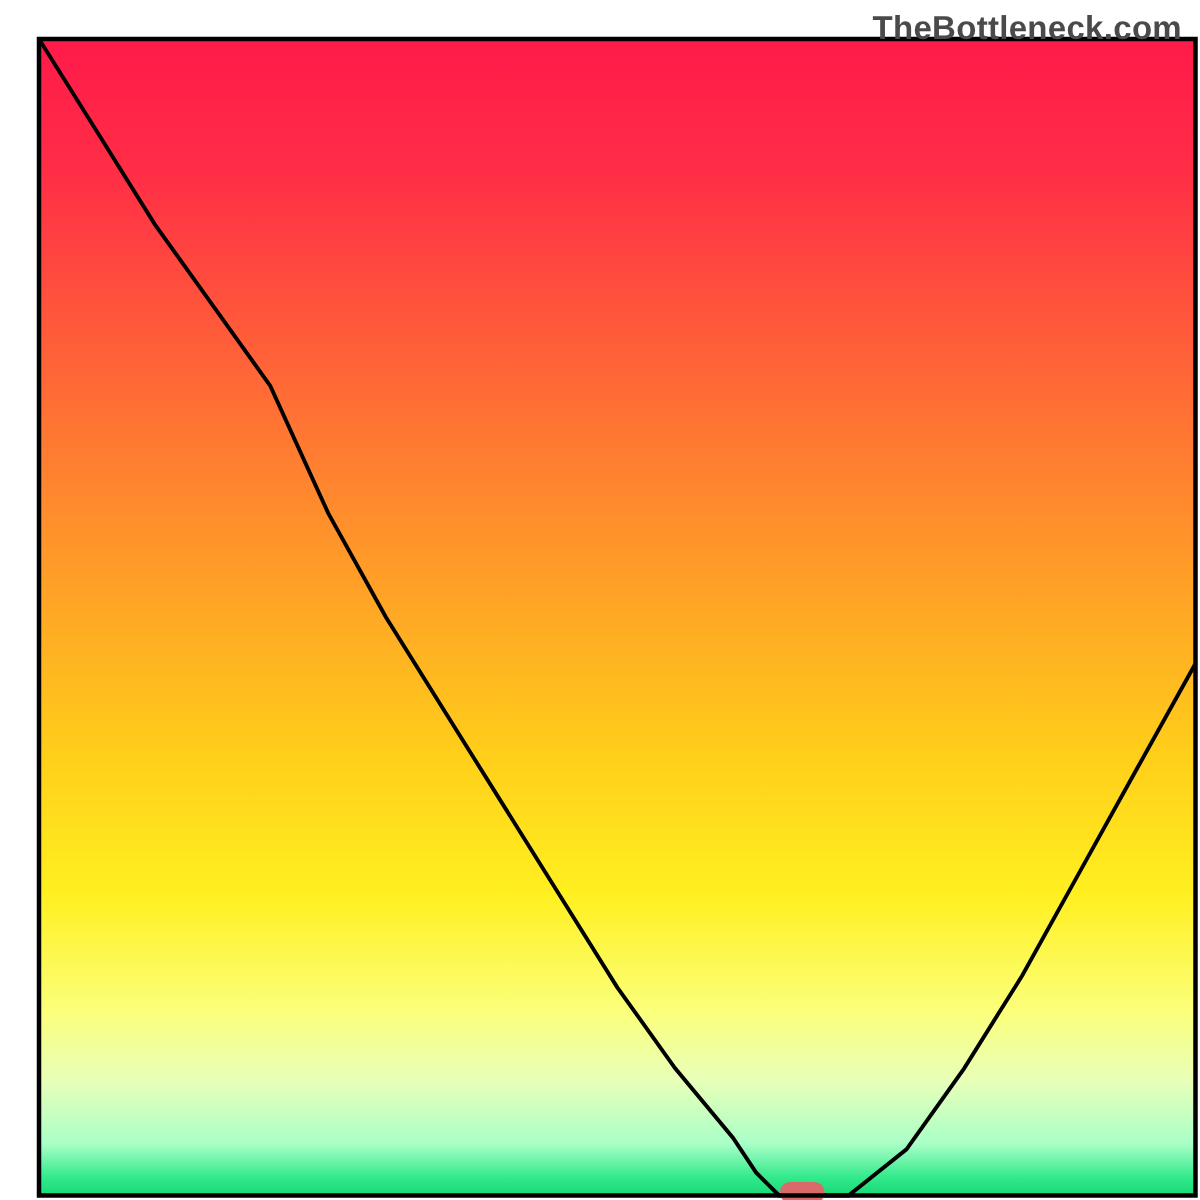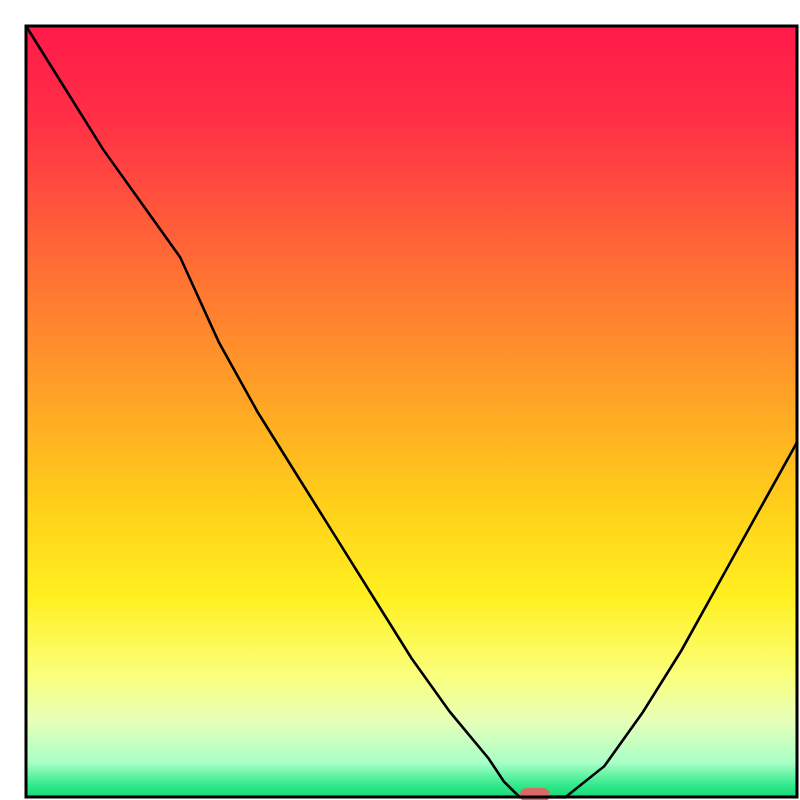--- a/index.html
+++ b/index.html
@@ -26,20 +26,21 @@
     z-index: 10;
   }
   svg {
     display: block;
   }
 </style>
 </head>
 <body>
 
 <div class="chart-container">
+  <div class="watermark">TheBottleneck.com</div>
 
   <svg id="chart-svg" width="800" height="800" viewBox="0 0 800 800">
     <defs>
       <linearGradient id="bg-grad" x1="0" y1="0" x2="0" y2="1">
           <stop offset="0%" stop-color="#ff1a4a"></stop>
           <stop offset="12%" stop-color="#ff2f46"></stop>
           <stop offset="30%" stop-color="#ff6a36"></stop>
           <stop offset="48%" stop-color="#ffa326"></stop>
           <stop offset="62%" stop-color="#ffcf1a"></stop>
           <stop offset="74%" stop-color="#fff020"></stop>

